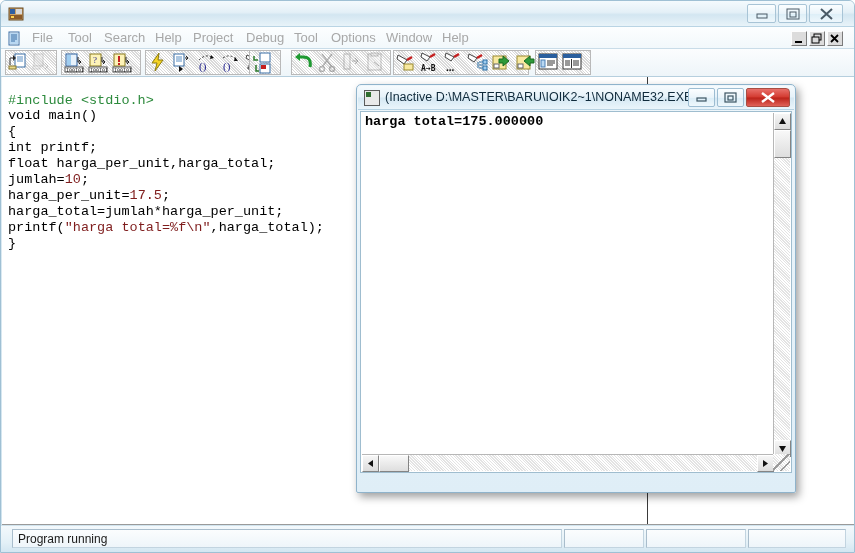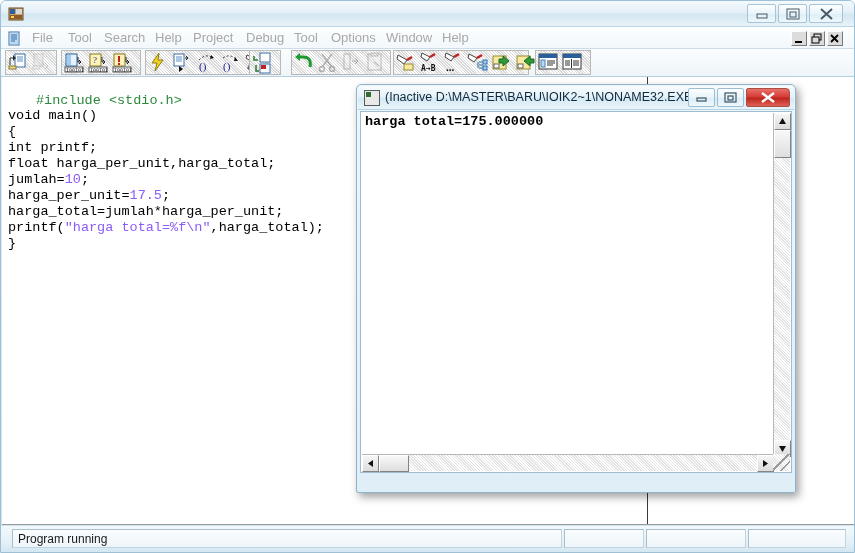--- a/index.html
+++ b/index.html
@@ -137,22 +137,22 @@
   }
   #code {
     position: absolute;
     left: 6px; top: 2px;
     font-family: "Liberation Mono", "DejaVu Sans Mono", monospace;
     font-size: 13.5px;
     line-height: 15.9px;
     color: #000000;
     white-space: pre;
   }
-  #code .c-green { color: #2c8a3c; margin-left: 28px; }
-  #code .c-blue  { color: #8b5cf6; }
+  #code .c-green { color: #2c8a3c; }
+  #code .c-blue  { color: #7f1d1d; }
   #margin-line {
     position: absolute;
     left: 645px; top: 0;
     width: 1px; height: 448px;
     background: #3a3a3a;
   }
   #editor-bottom-edge {
     position: absolute;
     left: 0; top: 447px;
     width: 853px; height: 1px;

